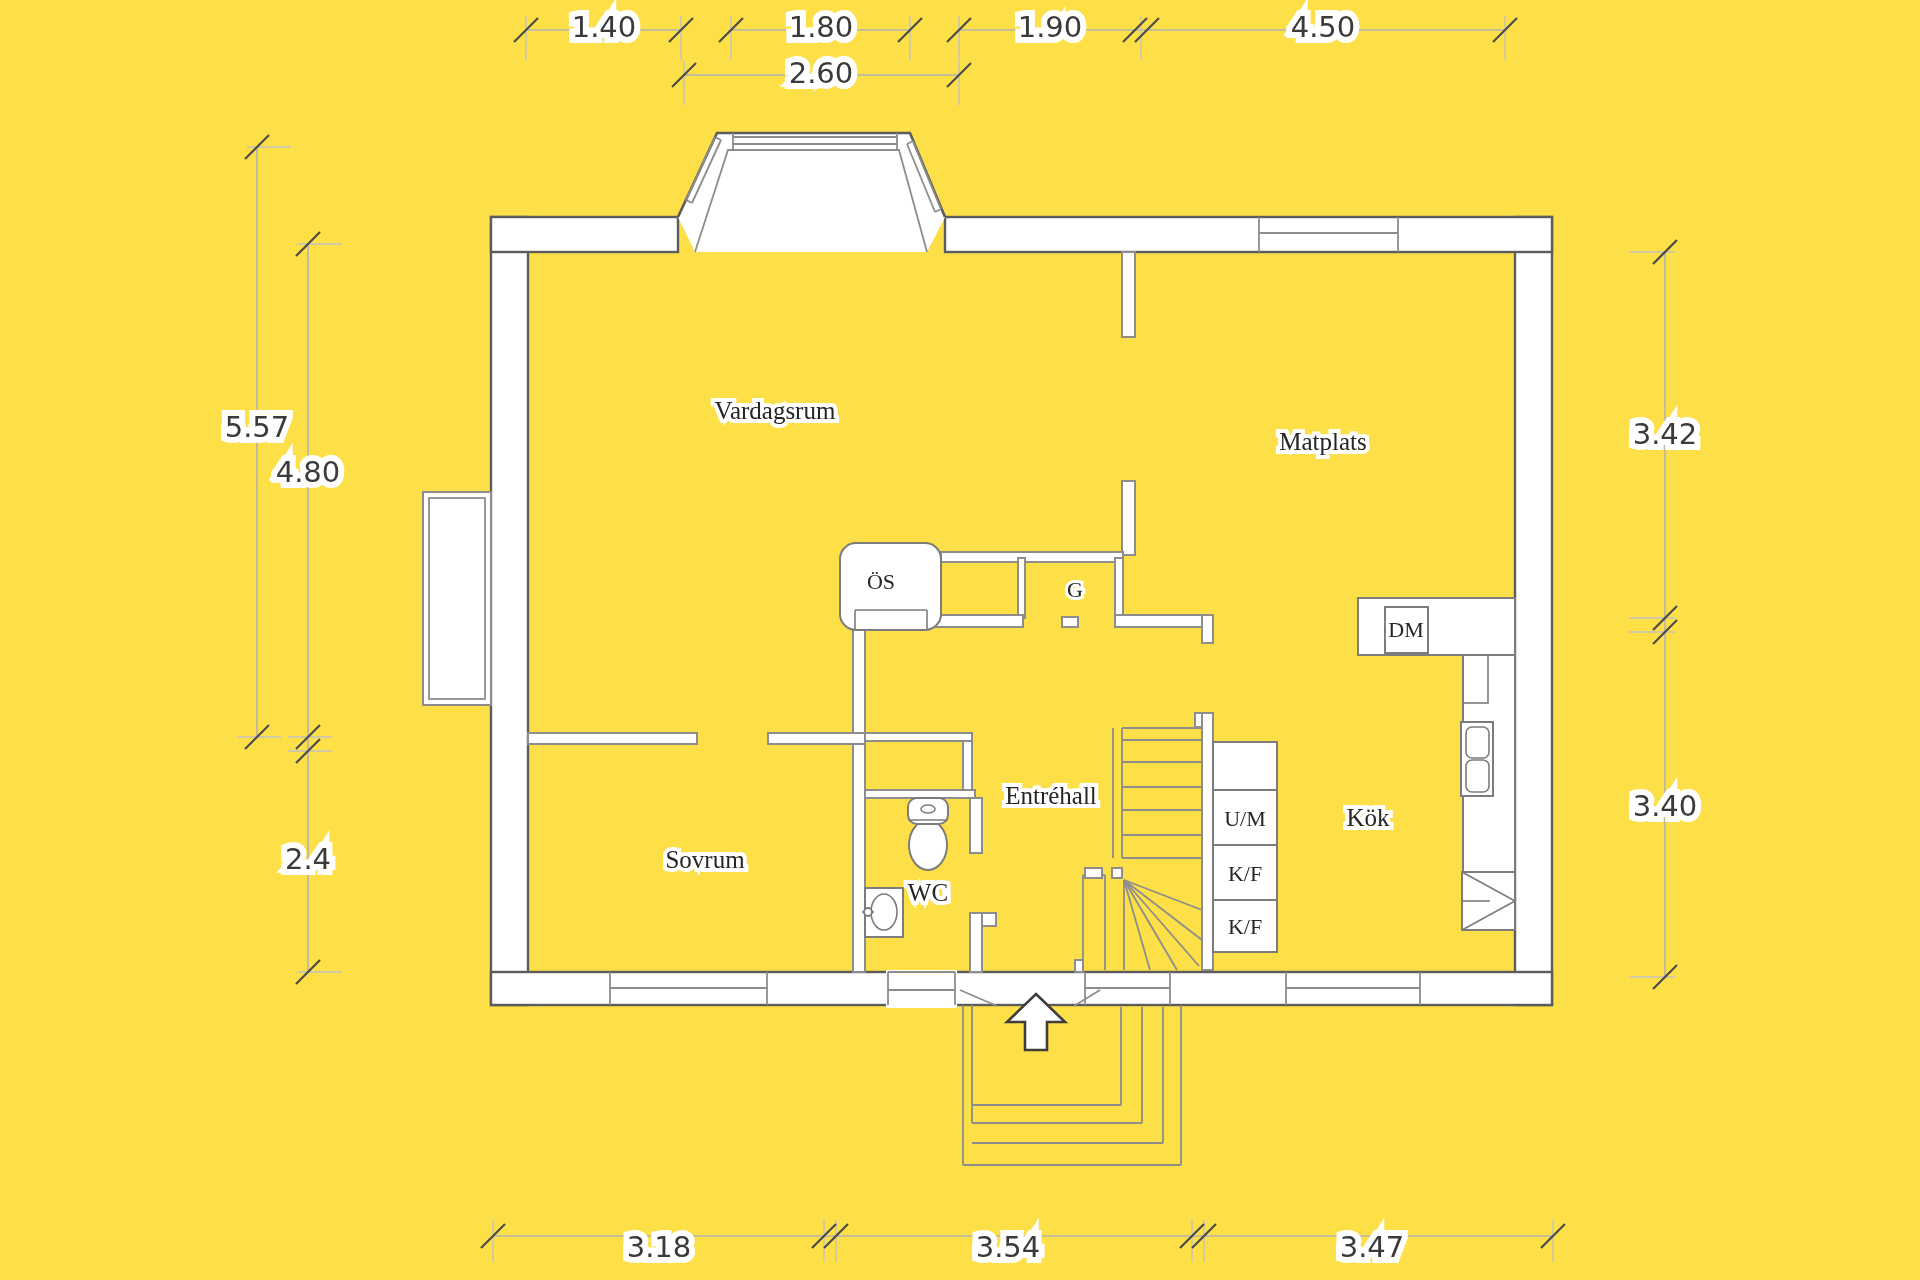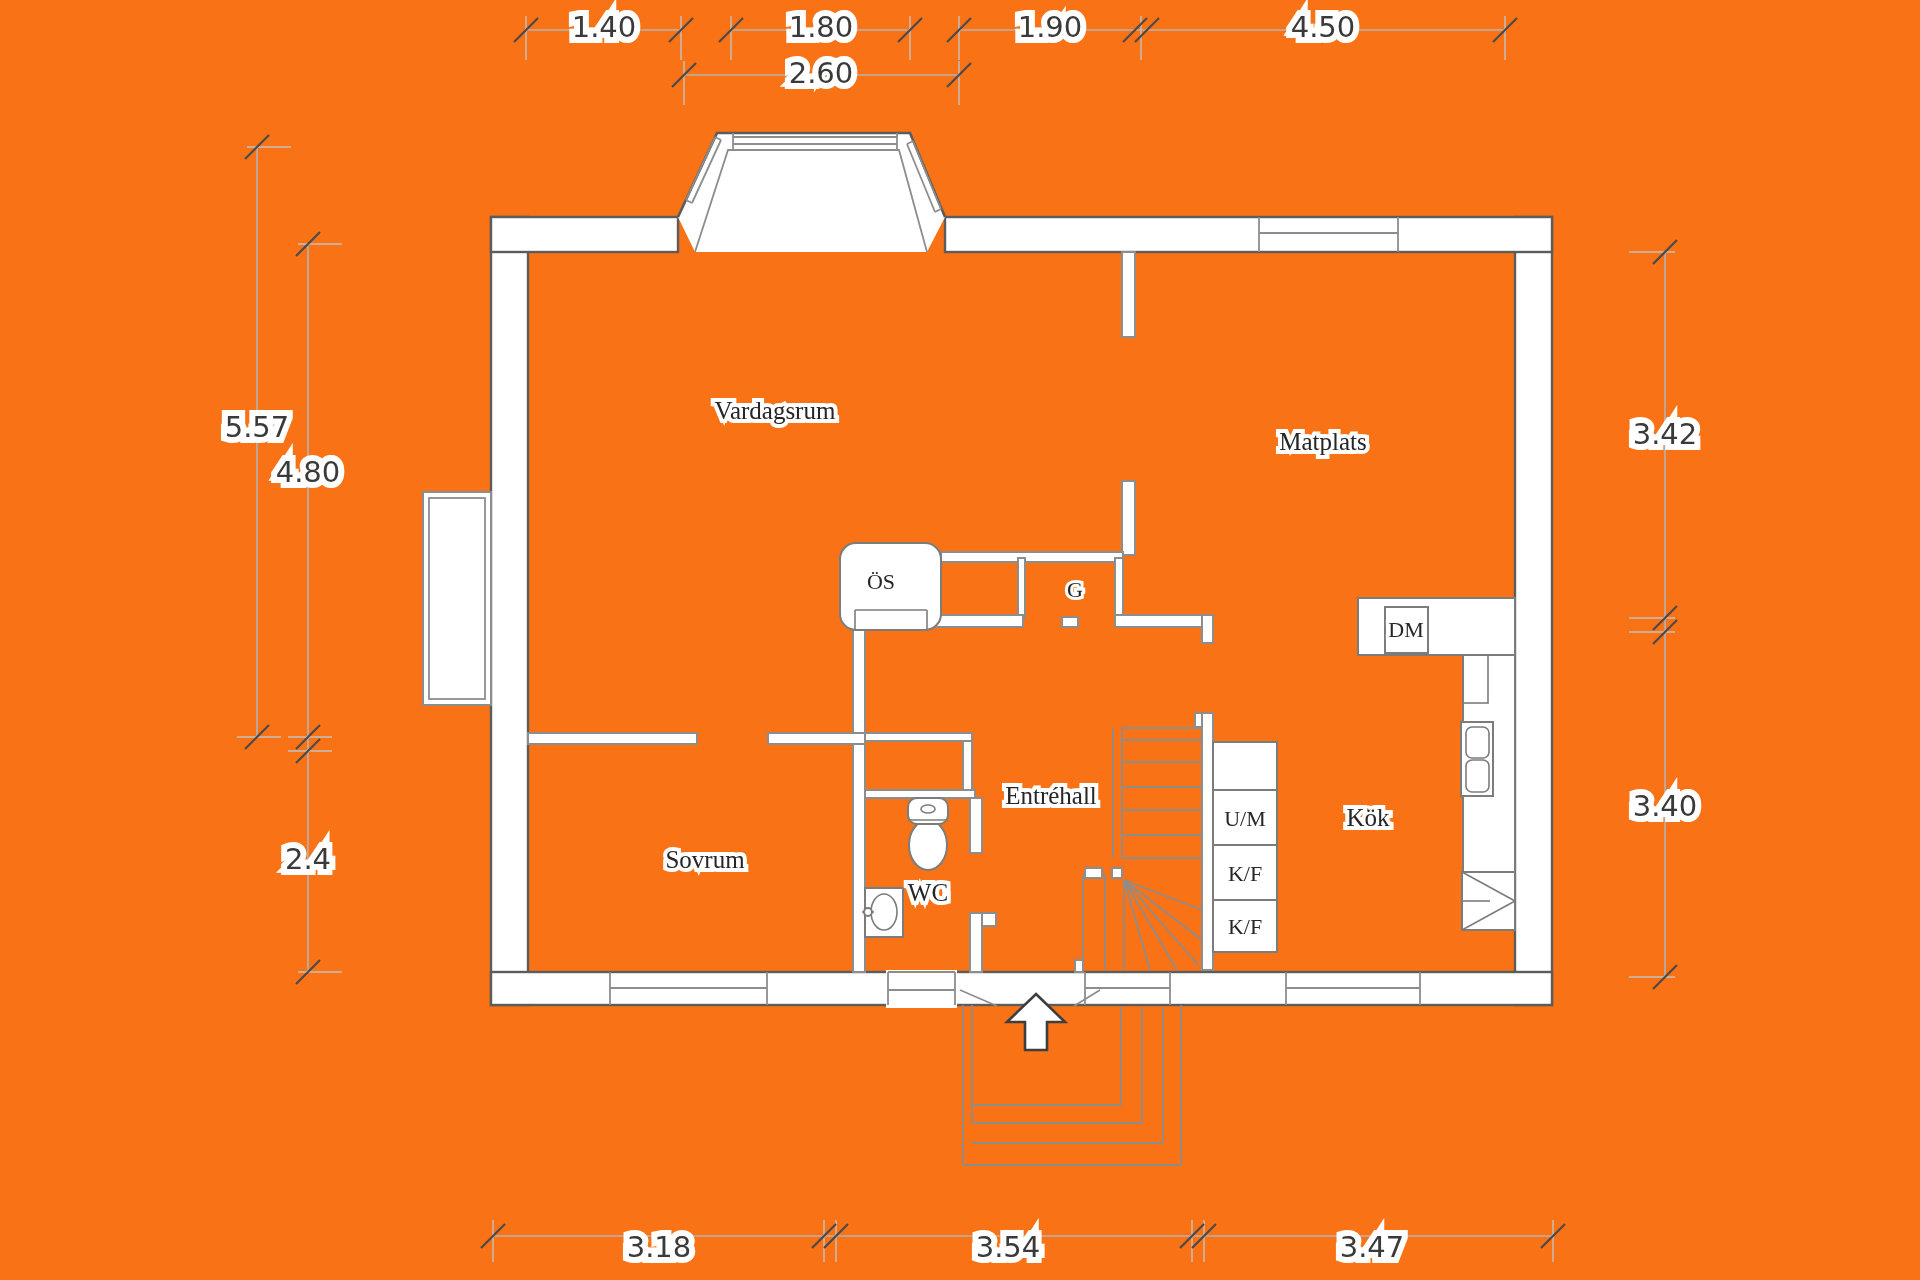--- a/index.html
+++ b/index.html
@@ -1,16 +1,16 @@
 <!DOCTYPE html>
 <html><head>
 <meta charset="utf-8">
 <style>
   html,body{margin:0;padding:0;background:#f7f7f5;}
-  .stage{position:relative;width:1920px;height:1280px;background:#f97316;overflow:hidden;
+  .stage{position:relative;width:1920px;height:1280px;background:#fde047;overflow:hidden;
          font-family:"Liberation Sans",sans-serif;}
   svg{position:absolute;left:0;top:0;}
   
   .outer{fill:none;stroke:#5c5c5c;stroke-width:2.6;}
   .wallo{fill:#ffffff;stroke:#5c5c5c;stroke-width:2.4;}
   .wall{fill:#ffffff;stroke:#8d8d8d;stroke-width:2;}
   .thin{fill:none;stroke:#8d8d8d;stroke-width:1.8;}
   .fix{fill:#ffffff;stroke:#7c7c7c;stroke-width:2;}
   .fixthin{fill:none;stroke:#7c7c7c;stroke-width:1.6;}
   .dimline{stroke:#b3b3b3;stroke-width:1.6;}

